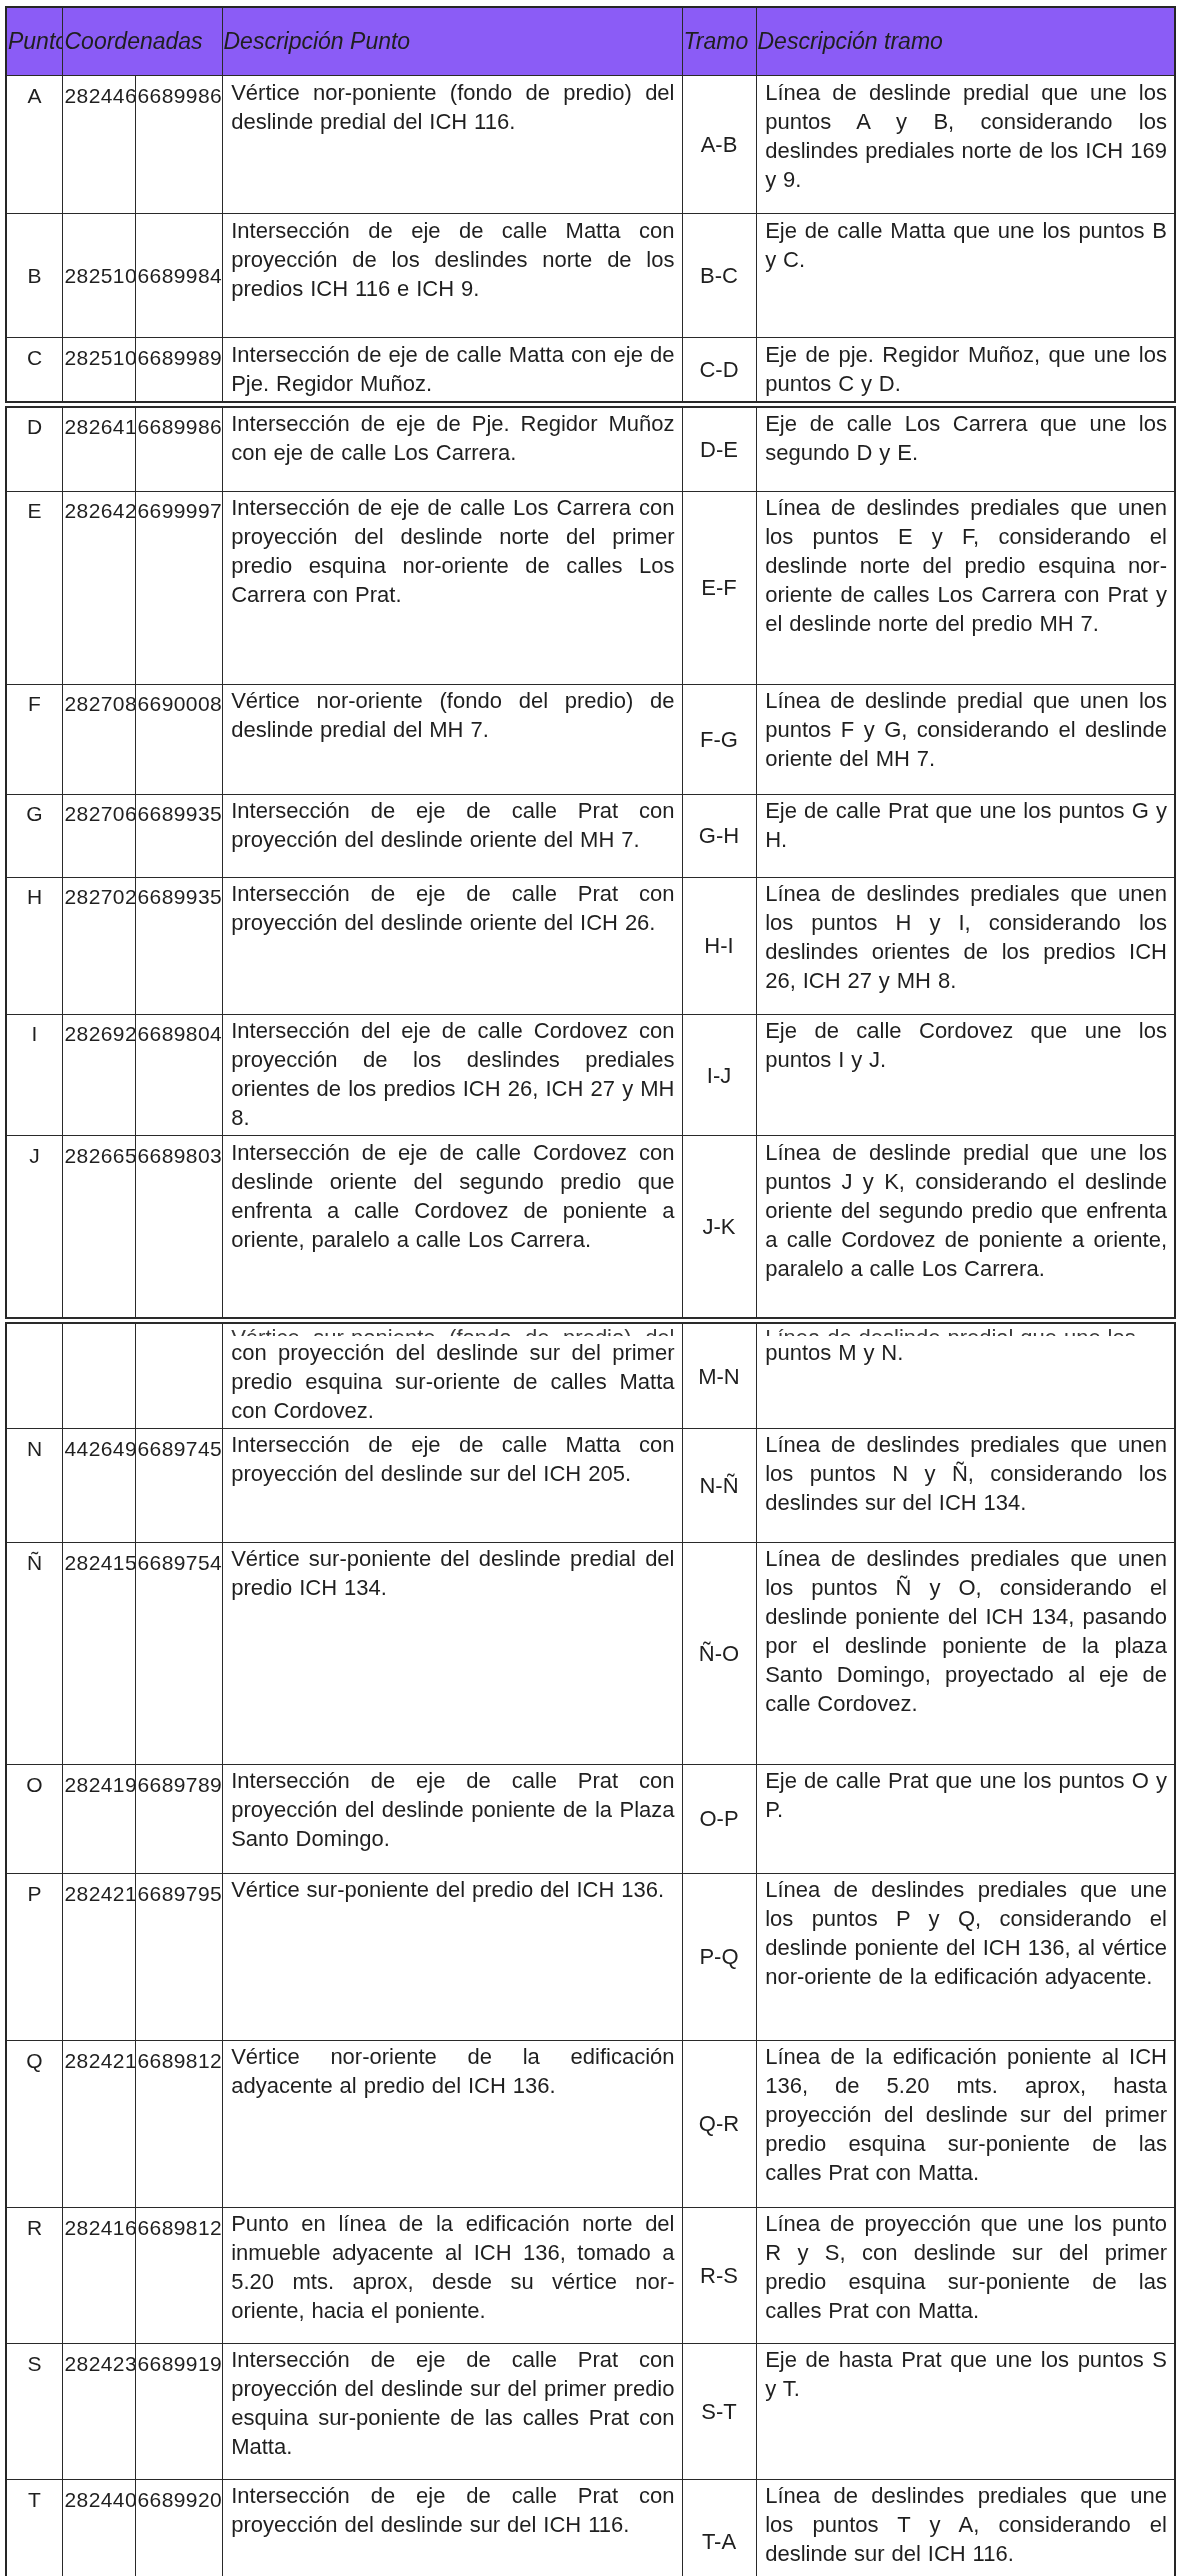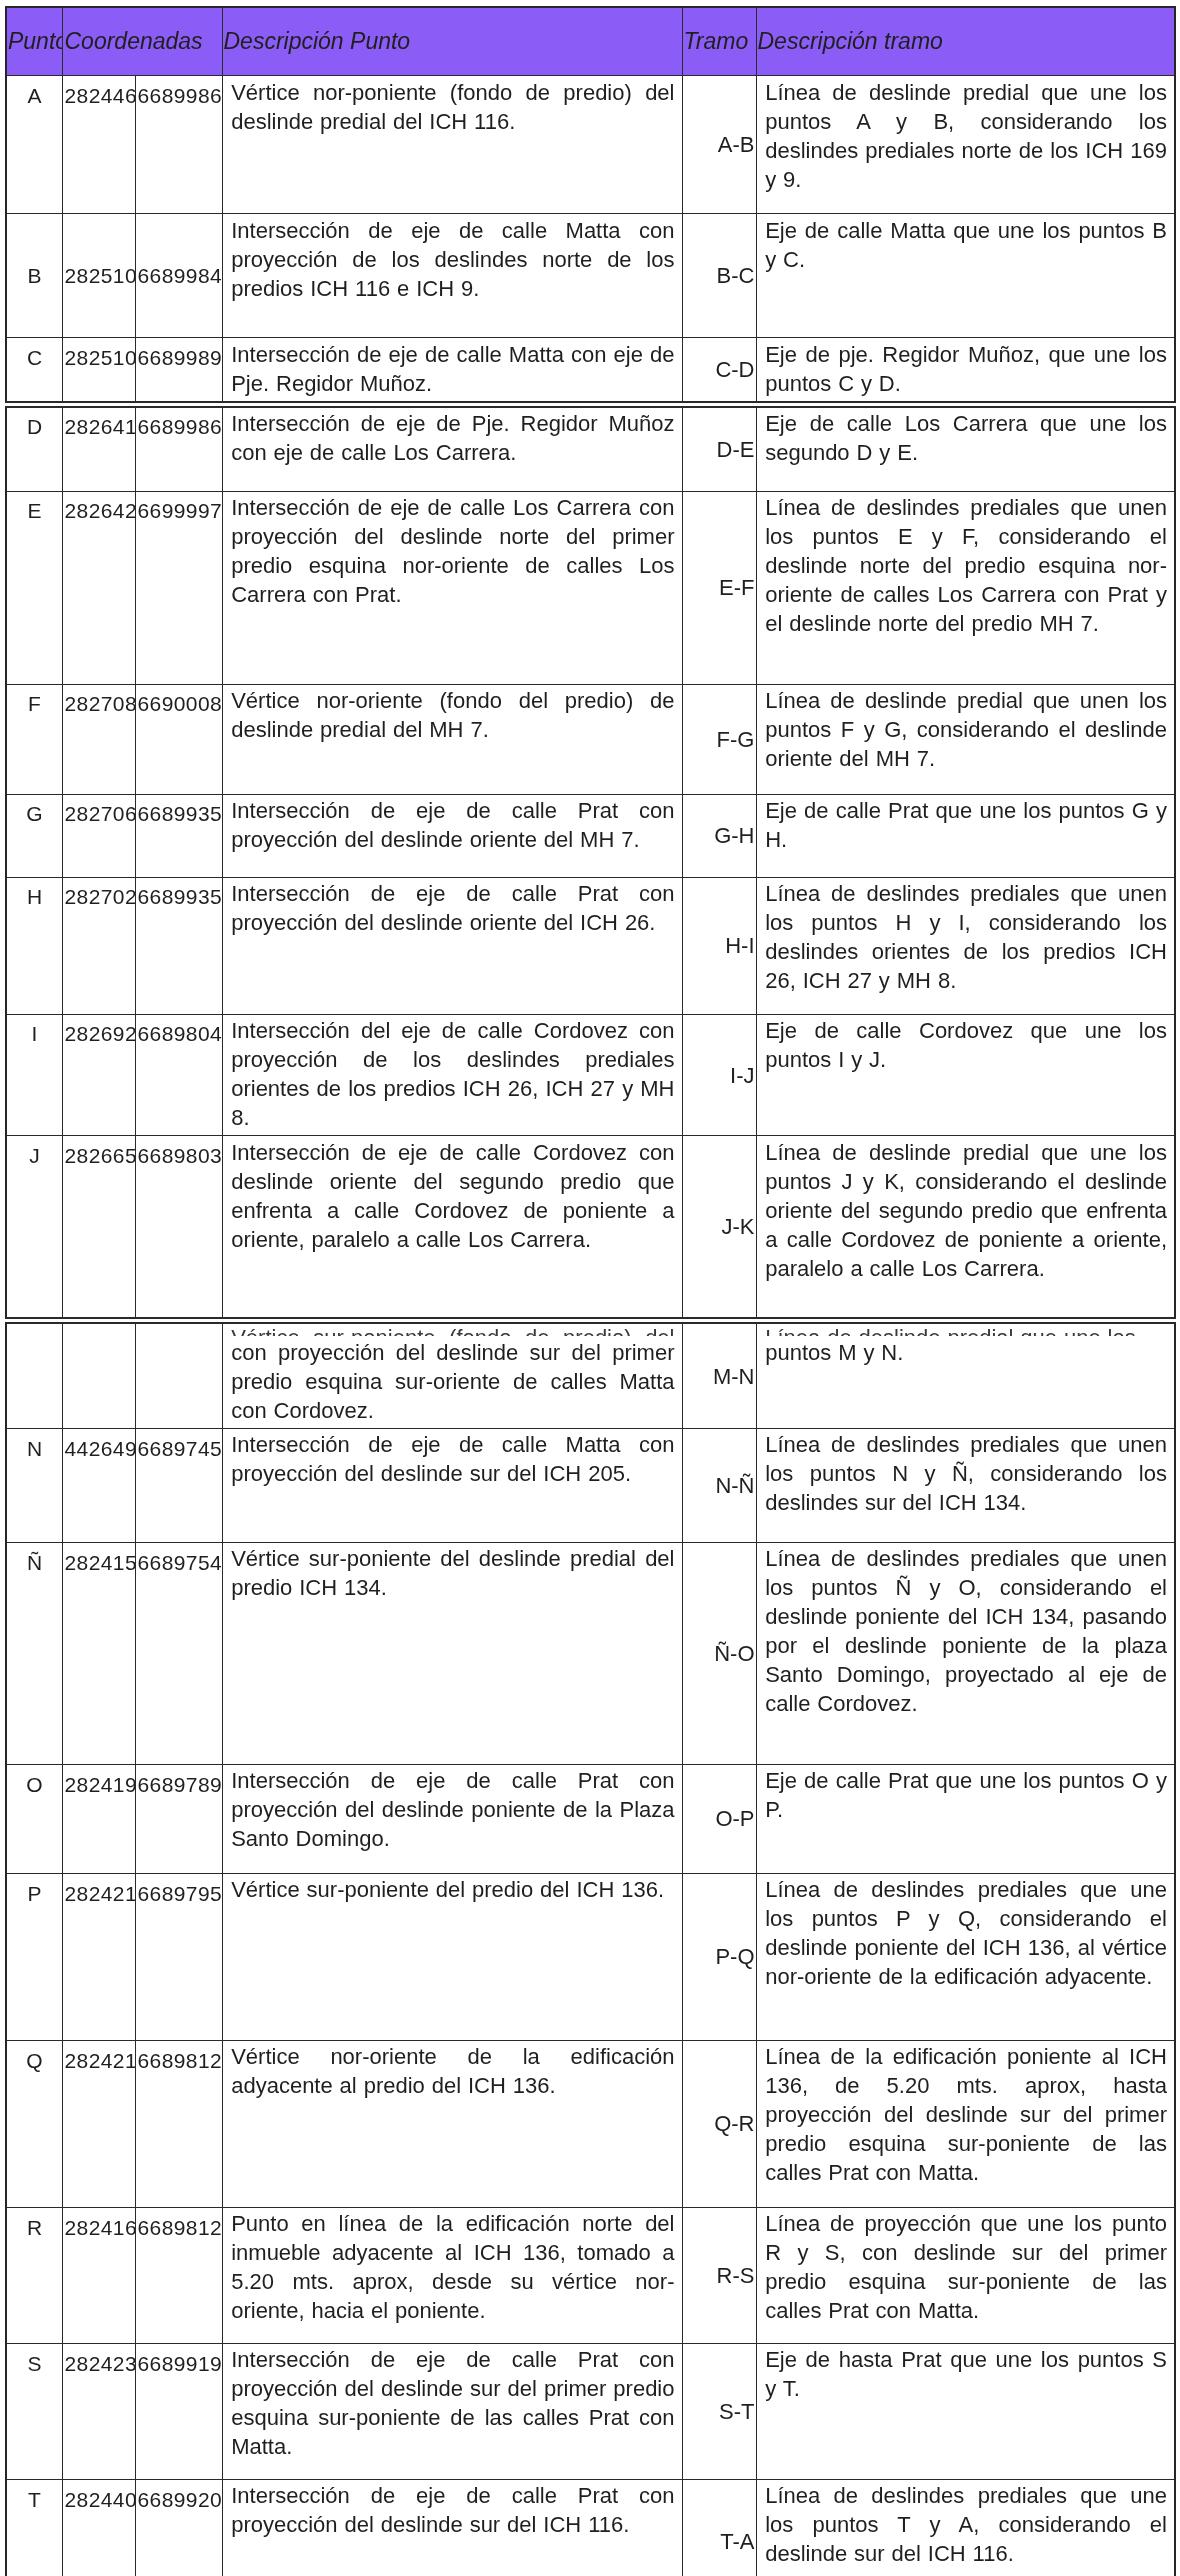--- a/index.html
+++ b/index.html
@@ -44,21 +44,21 @@
     padding-top:4.7px;
     font-size:21px;
     letter-spacing:0.4px;
   }
   td.cell-desc{
     text-align:justify;
     padding:1.6px 7px 3.1px 8.7px;
     word-spacing:0.8px;
   }
   td.cell-tramo{
-    text-align:right;
+    text-align:center;
     vertical-align:middle;
     font-size:22px;
   }
   tr.vm td.cell-center{vertical-align:middle;padding-top:0;}
   tr.seam td{border-bottom:7px double #2a2a2a;}
   
   .r0{height:69px}.r1{height:138px}.r2{height:124px}.r3{height:57px}.r4{height:87px}
   .r5{height:193px}.r6{height:110px}.r7{height:83px}.r8{height:137px}.r9{height:115px}
   .r10{height:185px}.r11{height:88px}.r12{height:114px}.r13{height:222px}.r14{height:109px}
   .r15{height:167px}.r16{height:167px}.r17{height:136px}.r18{height:136px}.r19{height:124px}

